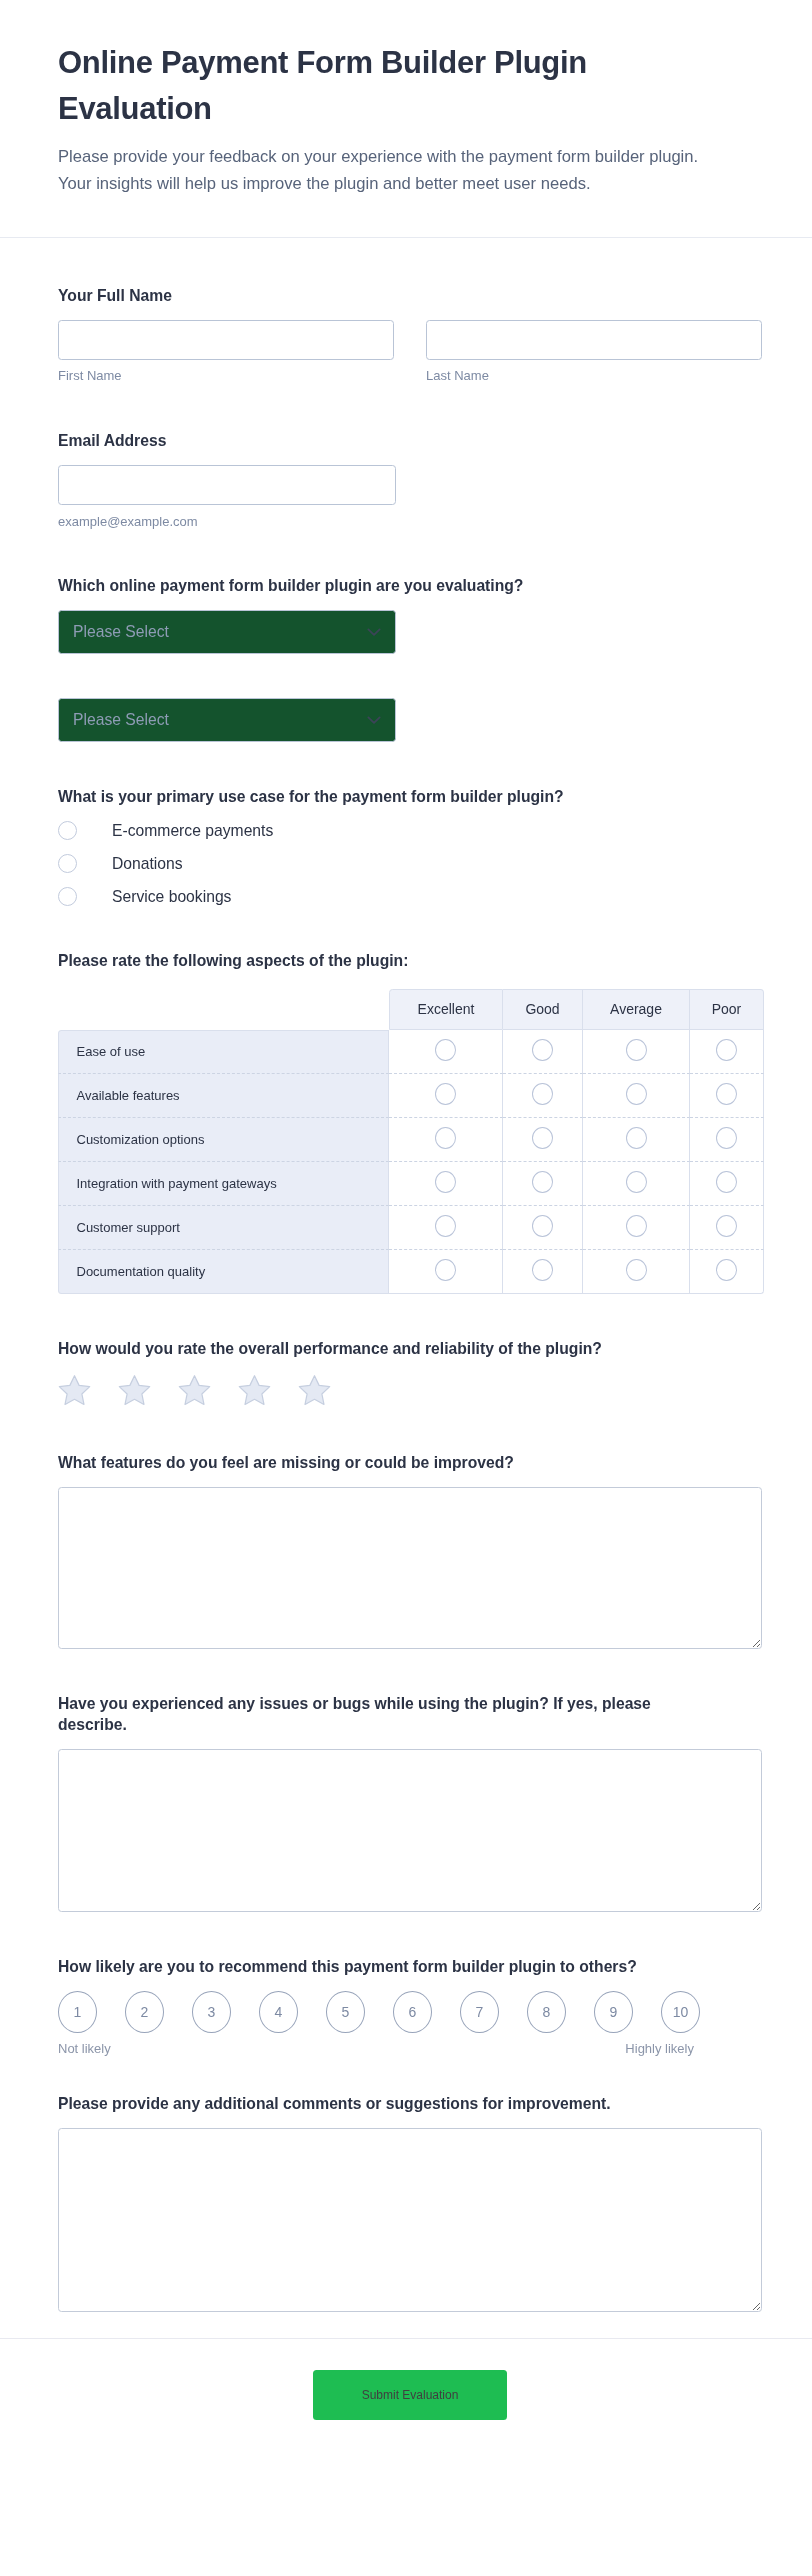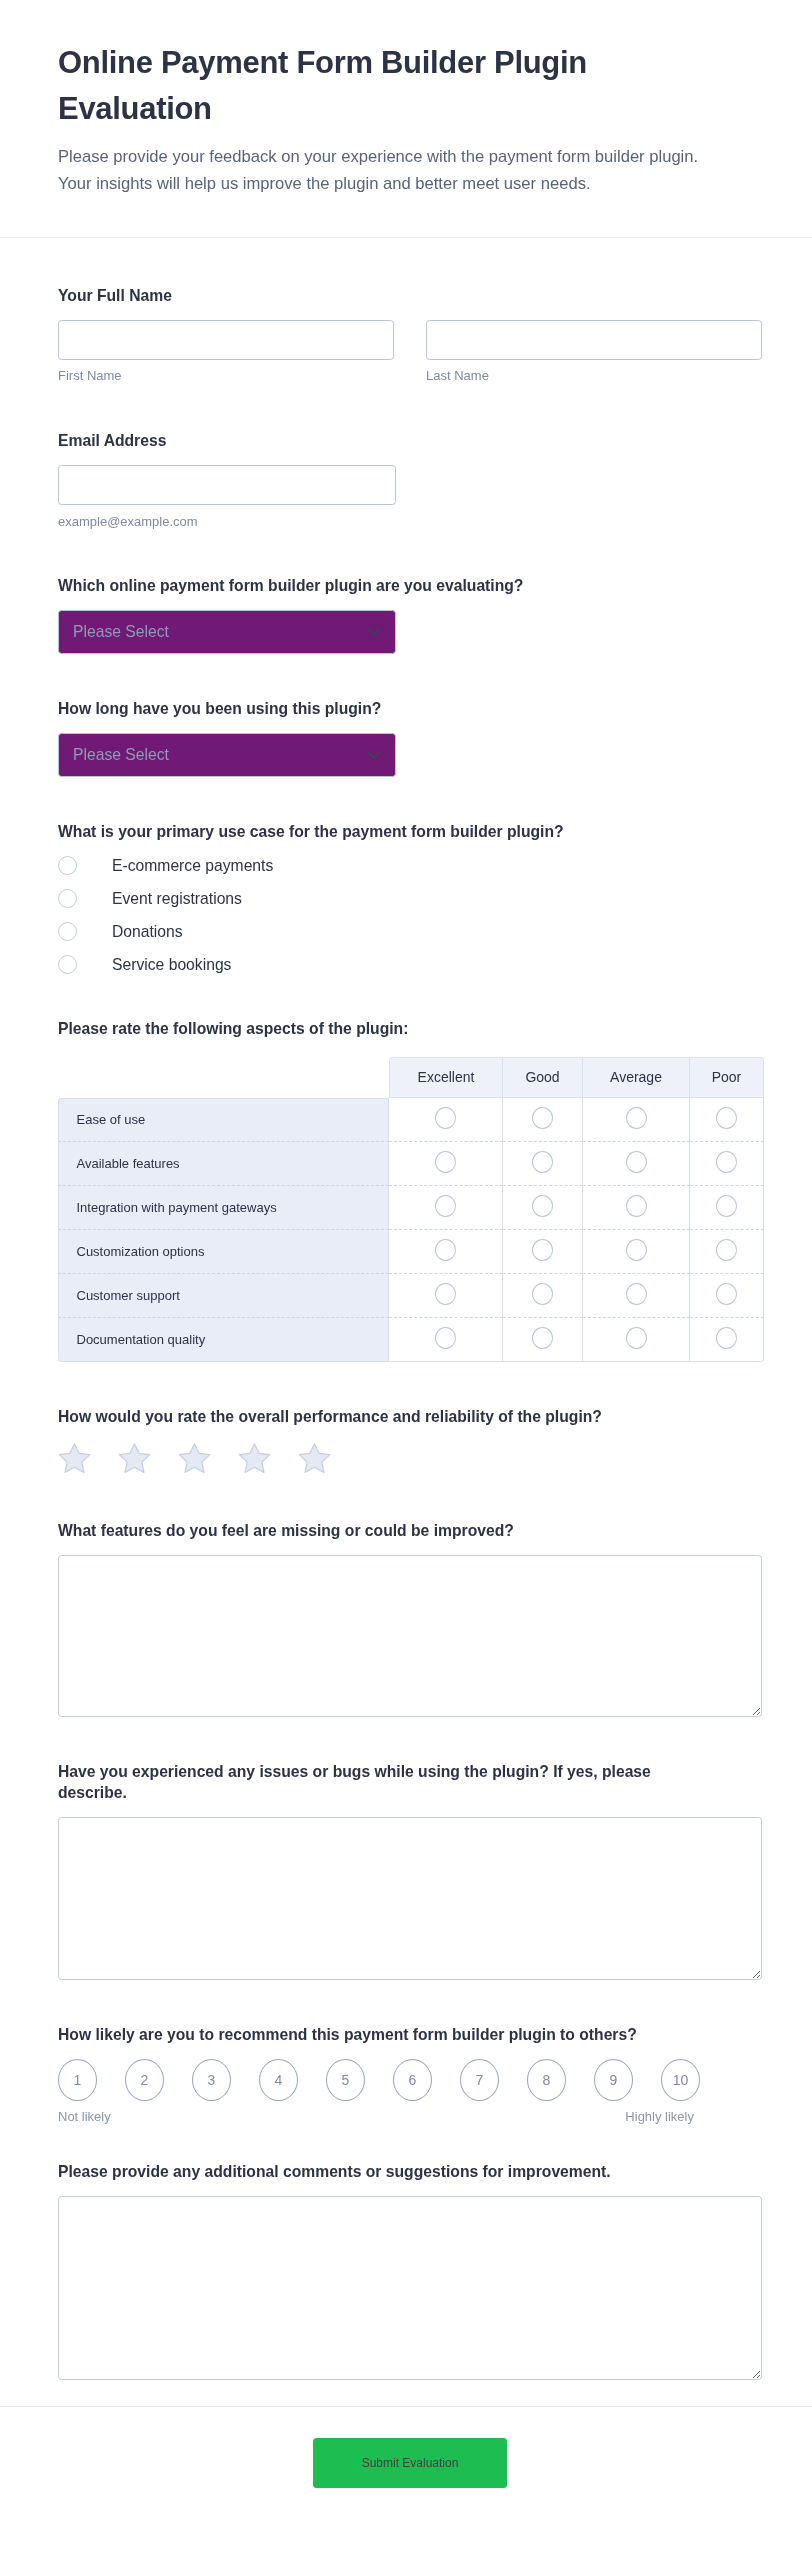--- a/index.html
+++ b/index.html
@@ -69,21 +69,21 @@
     outline: none;
   }
   .text-input.short { width: 338px; }
 
   
   .select-box {
     width: 338px;
     height: 44px;
     border: 0.9px solid #b9c4d6;
     border-radius: 3.5px;
-    background: #701a75;
+    background: #14532d;
     display: flex;
     align-items: center;
     justify-content: space-between;
     padding: 0 14px;
     cursor: pointer;
   }
   .select-placeholder { font-size: 15.7px; color: #8e9cb5; }
   .chevron { display: inline-flex; }
 
   
@@ -252,40 +252,35 @@
         <span class="select-placeholder">Please Select</span>
         <span class="chevron">
           <svg width="14" height="8.7" viewBox="0 0 16 10">
               <polyline points="1.5,1.5 8,8 14.5,1.5" fill="none" stroke="#3b4457" stroke-width="2" stroke-linecap="round" stroke-linejoin="round"></polyline>
             </svg>
         </span>
       </div>
     </section>
 
     <section class="section">
-      <span class="q-label">How long have you been using this plugin?</span>
       <div class="select-box">
         <span class="select-placeholder">Please Select</span>
         <span class="chevron">
           <svg width="14" height="8.7" viewBox="0 0 16 10">
               <polyline points="1.5,1.5 8,8 14.5,1.5" fill="none" stroke="#3b4457" stroke-width="2" stroke-linecap="round" stroke-linejoin="round"></polyline>
             </svg>
         </span>
       </div>
     </section>
 
     <section class="section">
       <span class="q-label">What is your primary use case for the payment form builder plugin?</span>
       <div class="radio-row">
         <span class="radio-circle"></span>
         <span class="radio-text">E-commerce payments</span>
-      </div>
-      <div class="radio-row">
-        <span class="radio-circle"></span>
-        <span class="radio-text">Event registrations</span>
       </div>
       <div class="radio-row">
         <span class="radio-circle"></span>
         <span class="radio-text">Donations</span>
       </div>
       <div class="radio-row">
         <span class="radio-circle"></span>
         <span class="radio-text">Service bookings</span>
       </div>
     </section>
@@ -316,28 +311,28 @@
           <td class="cell last"><span class="matrix-radio"></span></td>
         </tr>
         <tr>
           <th class="row-head">Available features</th>
           <td class="cell"><span class="matrix-radio"></span></td>
           <td class="cell"><span class="matrix-radio"></span></td>
           <td class="cell"><span class="matrix-radio"></span></td>
           <td class="cell last"><span class="matrix-radio"></span></td>
         </tr>
         <tr>
+          <th class="row-head">Customization options</th>
+          <td class="cell"><span class="matrix-radio"></span></td>
+          <td class="cell"><span class="matrix-radio"></span></td>
+          <td class="cell"><span class="matrix-radio"></span></td>
+          <td class="cell last"><span class="matrix-radio"></span></td>
+        </tr>
+        <tr>
           <th class="row-head">Integration with payment gateways</th>
-          <td class="cell"><span class="matrix-radio"></span></td>
-          <td class="cell"><span class="matrix-radio"></span></td>
-          <td class="cell"><span class="matrix-radio"></span></td>
-          <td class="cell last"><span class="matrix-radio"></span></td>
-        </tr>
-        <tr>
-          <th class="row-head">Customization options</th>
           <td class="cell"><span class="matrix-radio"></span></td>
           <td class="cell"><span class="matrix-radio"></span></td>
           <td class="cell"><span class="matrix-radio"></span></td>
           <td class="cell last"><span class="matrix-radio"></span></td>
         </tr>
         <tr>
           <th class="row-head">Customer support</th>
           <td class="cell"><span class="matrix-radio"></span></td>
           <td class="cell"><span class="matrix-radio"></span></td>
           <td class="cell"><span class="matrix-radio"></span></td>

